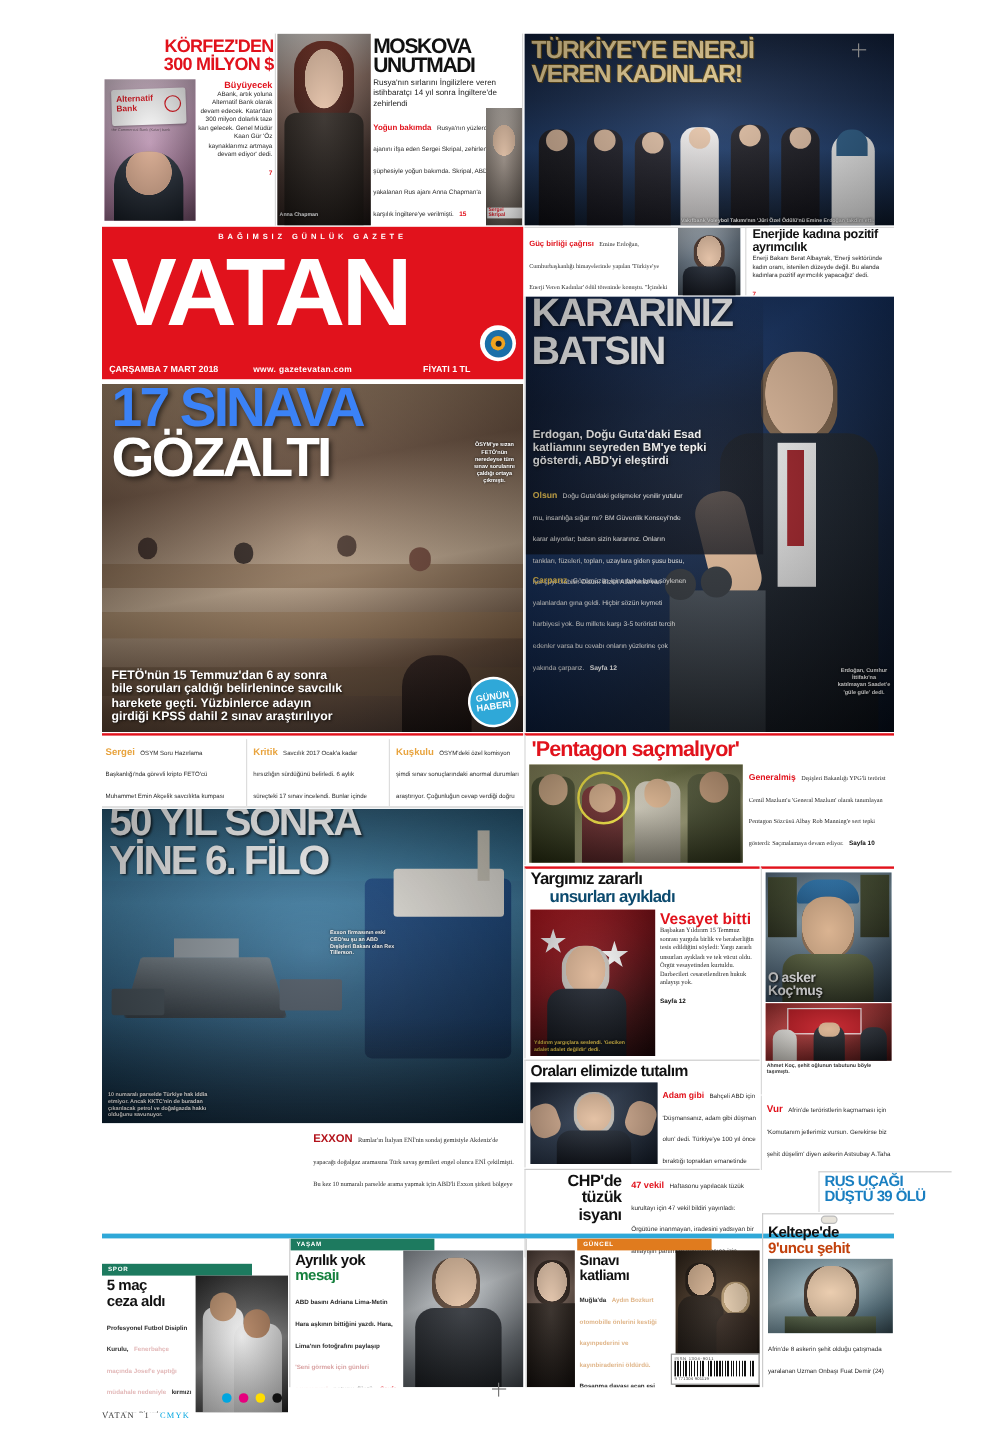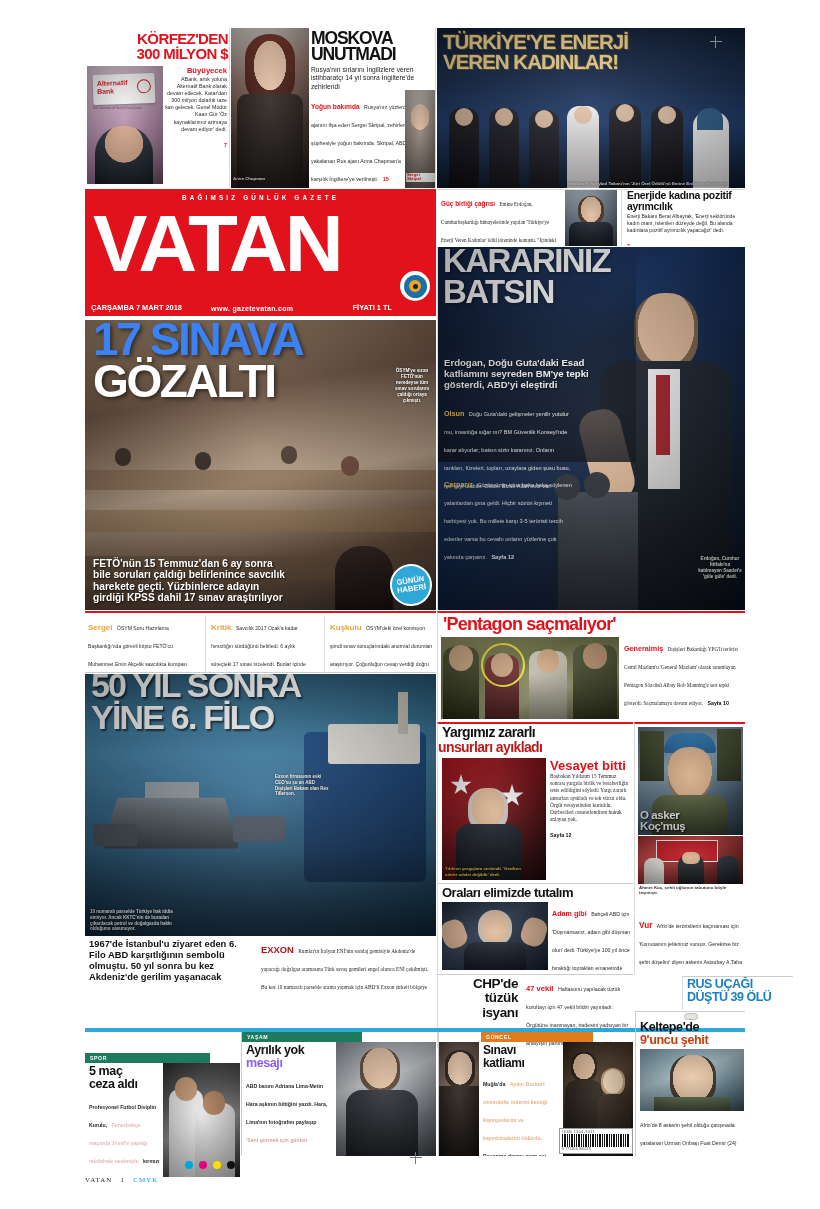--- a/index.html
+++ b/index.html
@@ -169,21 +169,21 @@
       <div style="position:absolute;left:30px;top:128px;width:16px;height:18px;background:#3a2a24;border-radius:8px;"></div>
       <div style="position:absolute;left:110px;top:132px;width:16px;height:18px;background:#2f241f;border-radius:8px;"></div>
       <div style="position:absolute;left:196px;top:126px;width:16px;height:18px;background:#46332a;border-radius:8px;"></div>
       <div style="position:absolute;left:256px;top:136px;width:18px;height:20px;background:#6d4436;border-radius:9px;"></div>
       <div style="position:absolute;left:250px;top:226px;width:58px;height:64px;background:linear-gradient(#2b1c18,#120b09);border-radius:26px 26px 0 0;"></div>
     </div>
     <div style="position:absolute;left:8px;top:-2px;width:340px;">
       <div style="font-size:46px;font-weight:bold;color:#3b82f6;letter-spacing:-2.4px;line-height:.92;text-shadow:2px 2px 4px rgba(0,0,0,.55);">17 SINAVA</div>
       <div style="font-size:46px;font-weight:bold;color:#fff;letter-spacing:-2.4px;line-height:.92;text-shadow:2px 2px 4px rgba(0,0,0,.55);">GÖZALTI</div>
     </div>
-    <div style="position:absolute;left:8px;bottom:6px;width:196px;font-size:10.2px;font-weight:bold;color:#fff;line-height:1.13;text-shadow:1px 1px 2px rgba(0,0,0,.7);">FETÖ'nün 15 Temmuz'dan 6 ay sonra bile soruları çaldığı belirlenince savcılık harekete geçti. Yüzbinlerce adayın girdiği KPSS dahil 17 sınav araştırılıyor</div>
+    <div style="position:absolute;left:8px;bottom:6px;width:196px;font-size:10.2px;font-weight:bold;color:#fff;line-height:1.13;text-shadow:1px 1px 2px rgba(0,0,0,.7);">FETÖ'nün 15 Temmuz'dan 6 ay sonra bile soruları çaldığı belirlenince savcılık harekete geçti. Yüzbinlerce adayın girdiği KPSS dahil 2 sınav araştırılıyor</div>
     <div style="position:absolute;right:6px;top:48px;width:36px;text-align:center;font-size:4.6px;font-weight:bold;color:#fff;line-height:1.3;text-shadow:0 0 2px #000;">ÖSYM'ye sızan FETÖ'nün neredeyse tüm sınav sorularını çaldığı ortaya çıkmıştı.</div>
     <div style="position:absolute;right:4px;bottom:4px;width:42px;height:42px;border-radius:50%;background:#2fa8d8;border:2px solid #fff;display:flex;flex-direction:column;align-items:center;justify-content:center;transform:rotate(-8deg);">
       <div style="font-size:7.6px;font-weight:bold;color:#fff;line-height:1;">GÜNÜN</div>
       <div style="font-size:7.6px;font-weight:bold;color:#fff;line-height:1;">HABERİ</div>
     </div>
   </div>
 
   <div class="blk" style="left:0;top:583px;width:351px;height:62px;border-top:2px solid #e1121c;border-bottom:1px solid #ccc;">
     <div style="position:absolute;left:3px;top:3px;width:110px;">
       <span style="font-size:8px;font-weight:bold;color:#e8a33d;">Sergei</span>
@@ -265,31 +265,30 @@
       <div style="position:absolute;left:6px;top:-4px;width:340px;">
         <div style="font-size:34px;font-weight:bold;color:#fff;letter-spacing:-1.8px;line-height:.94;text-shadow:1.5px 1.5px 2px rgba(0,0,0,.7);">50 YIL SONRA</div>
         <div style="font-size:34px;font-weight:bold;color:#fff;letter-spacing:-1.8px;line-height:.94;text-shadow:1.5px 1.5px 2px rgba(0,0,0,.7);">YİNE 6. FİLO</div>
       </div>
       <div style="position:absolute;left:5px;bottom:4px;width:92px;font-size:4.5px;font-weight:bold;color:#fff;line-height:1.28;text-shadow:0 0 2px #000;">10 numaralı parselde Türkiye hak iddia etmiyor. Ancak KKTC'nin de buradan çıkarılacak petrol ve doğalgazda hakkı olduğunu savunuyor.</div>
       <div style="position:absolute;left:190px;top:100px;width:58px;font-size:4.5px;font-weight:bold;color:#fff;line-height:1.28;text-shadow:0 0 2px #000;">Exxon firmasının eski CEO'su şu an ABD Dışişleri Bakanı olan Rex Tillerson.</div>
     </div>
   </div>
 
   <div class="blk" style="left:0;top:909px;width:351px;height:60px;">
-    <div style="position:absolute;left:4px;top:2px;width:166px;font-size:9.4px;font-weight:bold;line-height:1.16;color:#111;">1967'de İstanbul'u ziyaret eden 6. Filo ABD karşıtlığının sembolü olmuştu. 50 yıl sonra bu kez Akdeniz'de gerilim yaşanacak</div>
     <div style="position:absolute;left:176px;top:2px;width:172px;">
       <span style="font-size:9.4px;font-weight:bold;color:#b3131b;">EXXON</span>
       <span class="ser" style="font-size:5.3px;line-height:1.34;color:#2a2a2a;">Rumlar'ın İtalyan ENİ'nin sondaj gemisiyle Akdeniz'de yapacağı doğalgaz aramasına Türk savaş gemileri engel olunca ENİ çekilmişti. Bu kez 10 numaralı parselde arama yapmak için ABD'li Exxon şirketi bölgeye geliyor. Araştırma gemilerine Amerikan donanmasından 6. Filo da eşlik edecek.</span>
       
     </div>
   </div>
 
   <div class="blk" style="left:352px;top:694px;width:196px;height:160px;border-left:1px solid #d9d9d9;border-top:2px solid #e1121c;">
     <div style="position:absolute;left:4px;top:1px;width:190px;font-size:14px;font-weight:bold;letter-spacing:-.6px;line-height:1.04;color:#111;">Yargımız zararlı</div>
-    <div style="position:absolute;left:0;top:16px;width:190px;font-size:14px;font-weight:bold;letter-spacing:-.6px;line-height:1.04;color:#b91c1c;">unsurları ayıkladı</div>
+    <div style="position:absolute;left:20px;top:16px;width:190px;font-size:14px;font-weight:bold;letter-spacing:-.6px;line-height:1.04;color:#0c4a6e;">unsurları ayıkladı</div>
     <div class="ph ph-flag vign" style="left:4px;top:34px;width:104px;height:122px;">
       <div style="position:absolute;left:8px;top:16px;width:22px;height:22px;background:#fff;clip-path:polygon(50% 0,61% 35%,98% 35%,68% 57%,79% 91%,50% 70%,21% 91%,32% 57%,2% 35%,39% 35%);"></div>
       <div style="position:absolute;left:58px;top:26px;width:24px;height:24px;background:#fff;clip-path:polygon(50% 0,61% 35%,98% 35%,68% 57%,79% 91%,50% 70%,21% 91%,32% 57%,2% 35%,39% 35%);"></div>
       <div style="position:absolute;left:26px;top:30px;width:40px;height:44px;background:radial-gradient(ellipse at 50% 45%,#dcb392 0 58%,transparent 59%),#c9c4bd;border-radius:18px;"></div>
       <div style="position:absolute;left:14px;top:66px;width:66px;height:56px;background:linear-gradient(#1b212b,#0a0d13);border-radius:14px 14px 0 0;"></div>
       <div style="position:absolute;left:3px;bottom:3px;width:78px;font-size:4.3px;font-weight:bold;color:#f2cf4a;line-height:1.24;text-shadow:0 0 2px #000;">Yıldırım yargıçlara seslendi. 'Geciken adalet adalet değildir' dedi.</div>
     </div>
     <div style="position:absolute;left:112px;top:34px;width:82px;">
       <div class="red" style="font-size:13px;font-weight:bold;">Vesayet bitti</div>
       <div class="ser" style="font-size:5.3px;line-height:1.36;color:#2a2a2a;">Başbakan Yıldırım 15 Temmuz sonrası yargıda birlik ve beraberliğin tesis edildiğini söyledi: Yargı zararlı unsurları ayıkladı ve tek vücut oldu. Örgüt vesayetinden kurtuldu. Darbecileri cesaretlendiren hukuk anlayışı yok.</div>
@@ -381,21 +380,21 @@
       <div style="position:absolute;left:40px;top:28px;width:22px;height:24px;background:#b07f5c;border-radius:11px;"></div>
     </div>
   </div>
 
   <div class="blk" style="left:156px;top:1004px;width:196px;height:124px;border-left:1px solid #ccc;">
     <div style="position:absolute;left:0;top:0;width:120px;height:10px;background:#1d7a5f;">
       <span class="kicker" style="position:absolute;left:5px;top:2px;">YAŞAM</span>
     </div>
     <div style="position:absolute;left:4px;top:12px;width:86px;">
       <div style="font-size:12.5px;font-weight:bold;color:#111;line-height:1.06;letter-spacing:-.4px;">Ayrılık yok</div>
-      <div style="font-size:12.5px;font-weight:bold;color:#8b5cf6;line-height:1.06;letter-spacing:-.4px;">mesajı</div>
+      <div style="font-size:12.5px;font-weight:bold;color:#15803d;line-height:1.06;letter-spacing:-.4px;">mesajı</div>
       <div style="margin-top:3px;">
         <span style="font-size:5.2px;line-height:1.36;color:#2a2a2a;font-weight:bold;">ABD basını Adriana Lima-Metin Hara aşkının bittiğini yazdı. Hara, Lima'nın fotoğrafını paylaşıp</span>
         <span style="font-size:5.2px;line-height:1.36;color:#d9a2a2;font-weight:bold;">'Seni görmek için günleri sayıyorum'</span>
         <span style="font-size:5.2px;line-height:1.36;color:#2a2a2a;font-weight:bold;">notunu düştü.</span>
         <span class="red" style="font-size:5.3px;font-weight:bold;">Sayfa 2</span>
       </div>
     </div>
     <div class="ph ph-man vign" style="left:94px;top:10px;width:100px;height:114px;">
       <div style="position:absolute;left:24px;top:6px;width:40px;height:44px;background:radial-gradient(ellipse at 50% 45%,#e5c2a3 0 60%,transparent 61%),#5d4636;border-radius:18px;"></div>
       <div style="position:absolute;left:10px;top:48px;width:72px;height:66px;background:linear-gradient(#2c3036,#15181c);border-radius:16px 16px 0 0;"></div>

